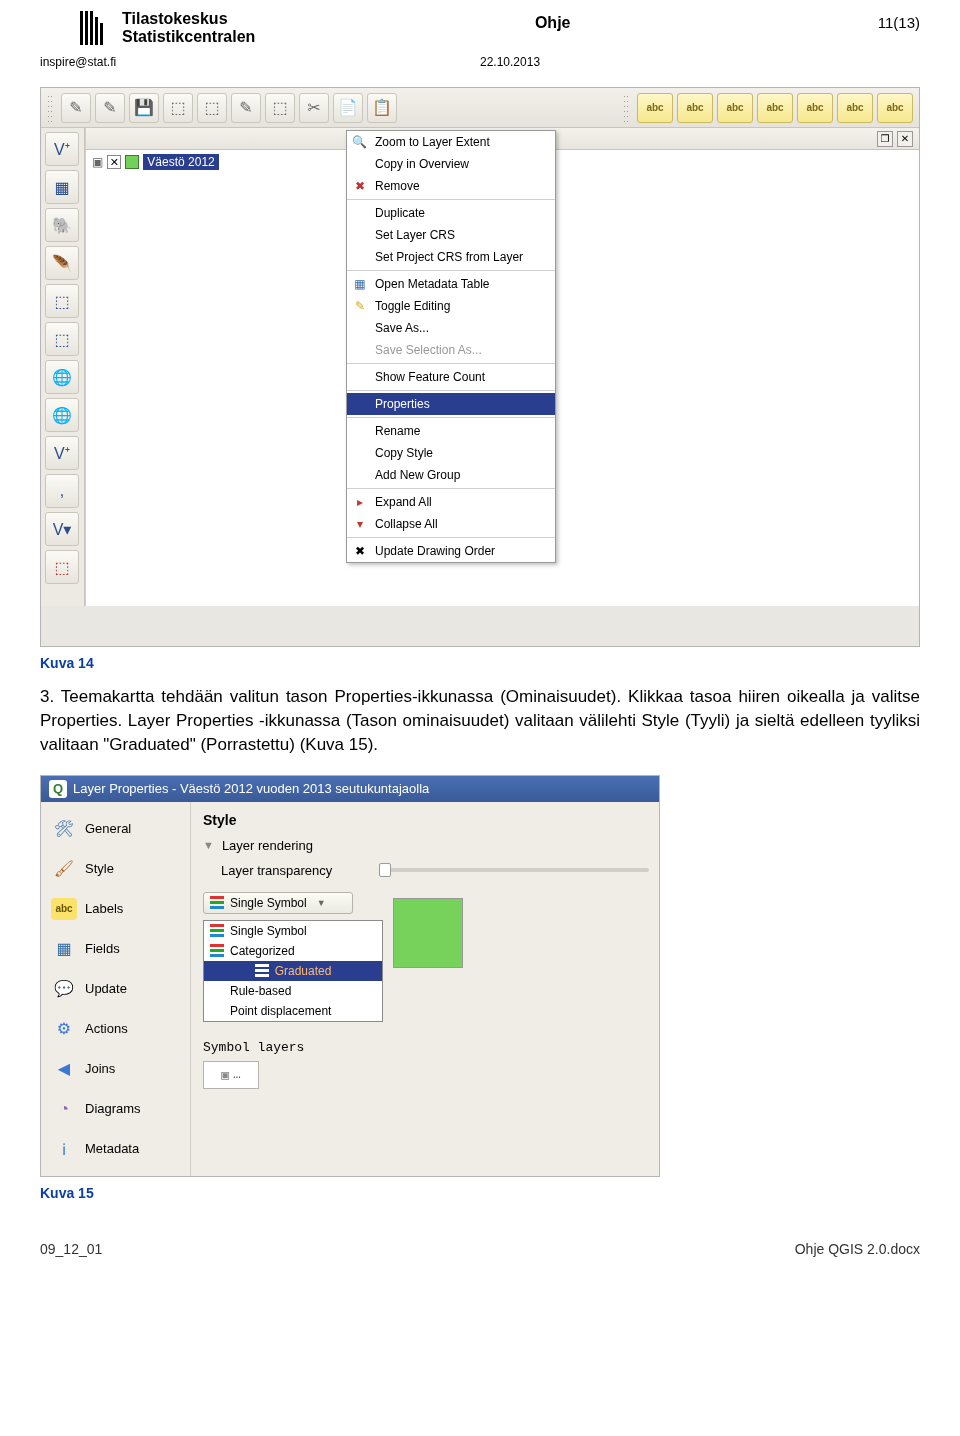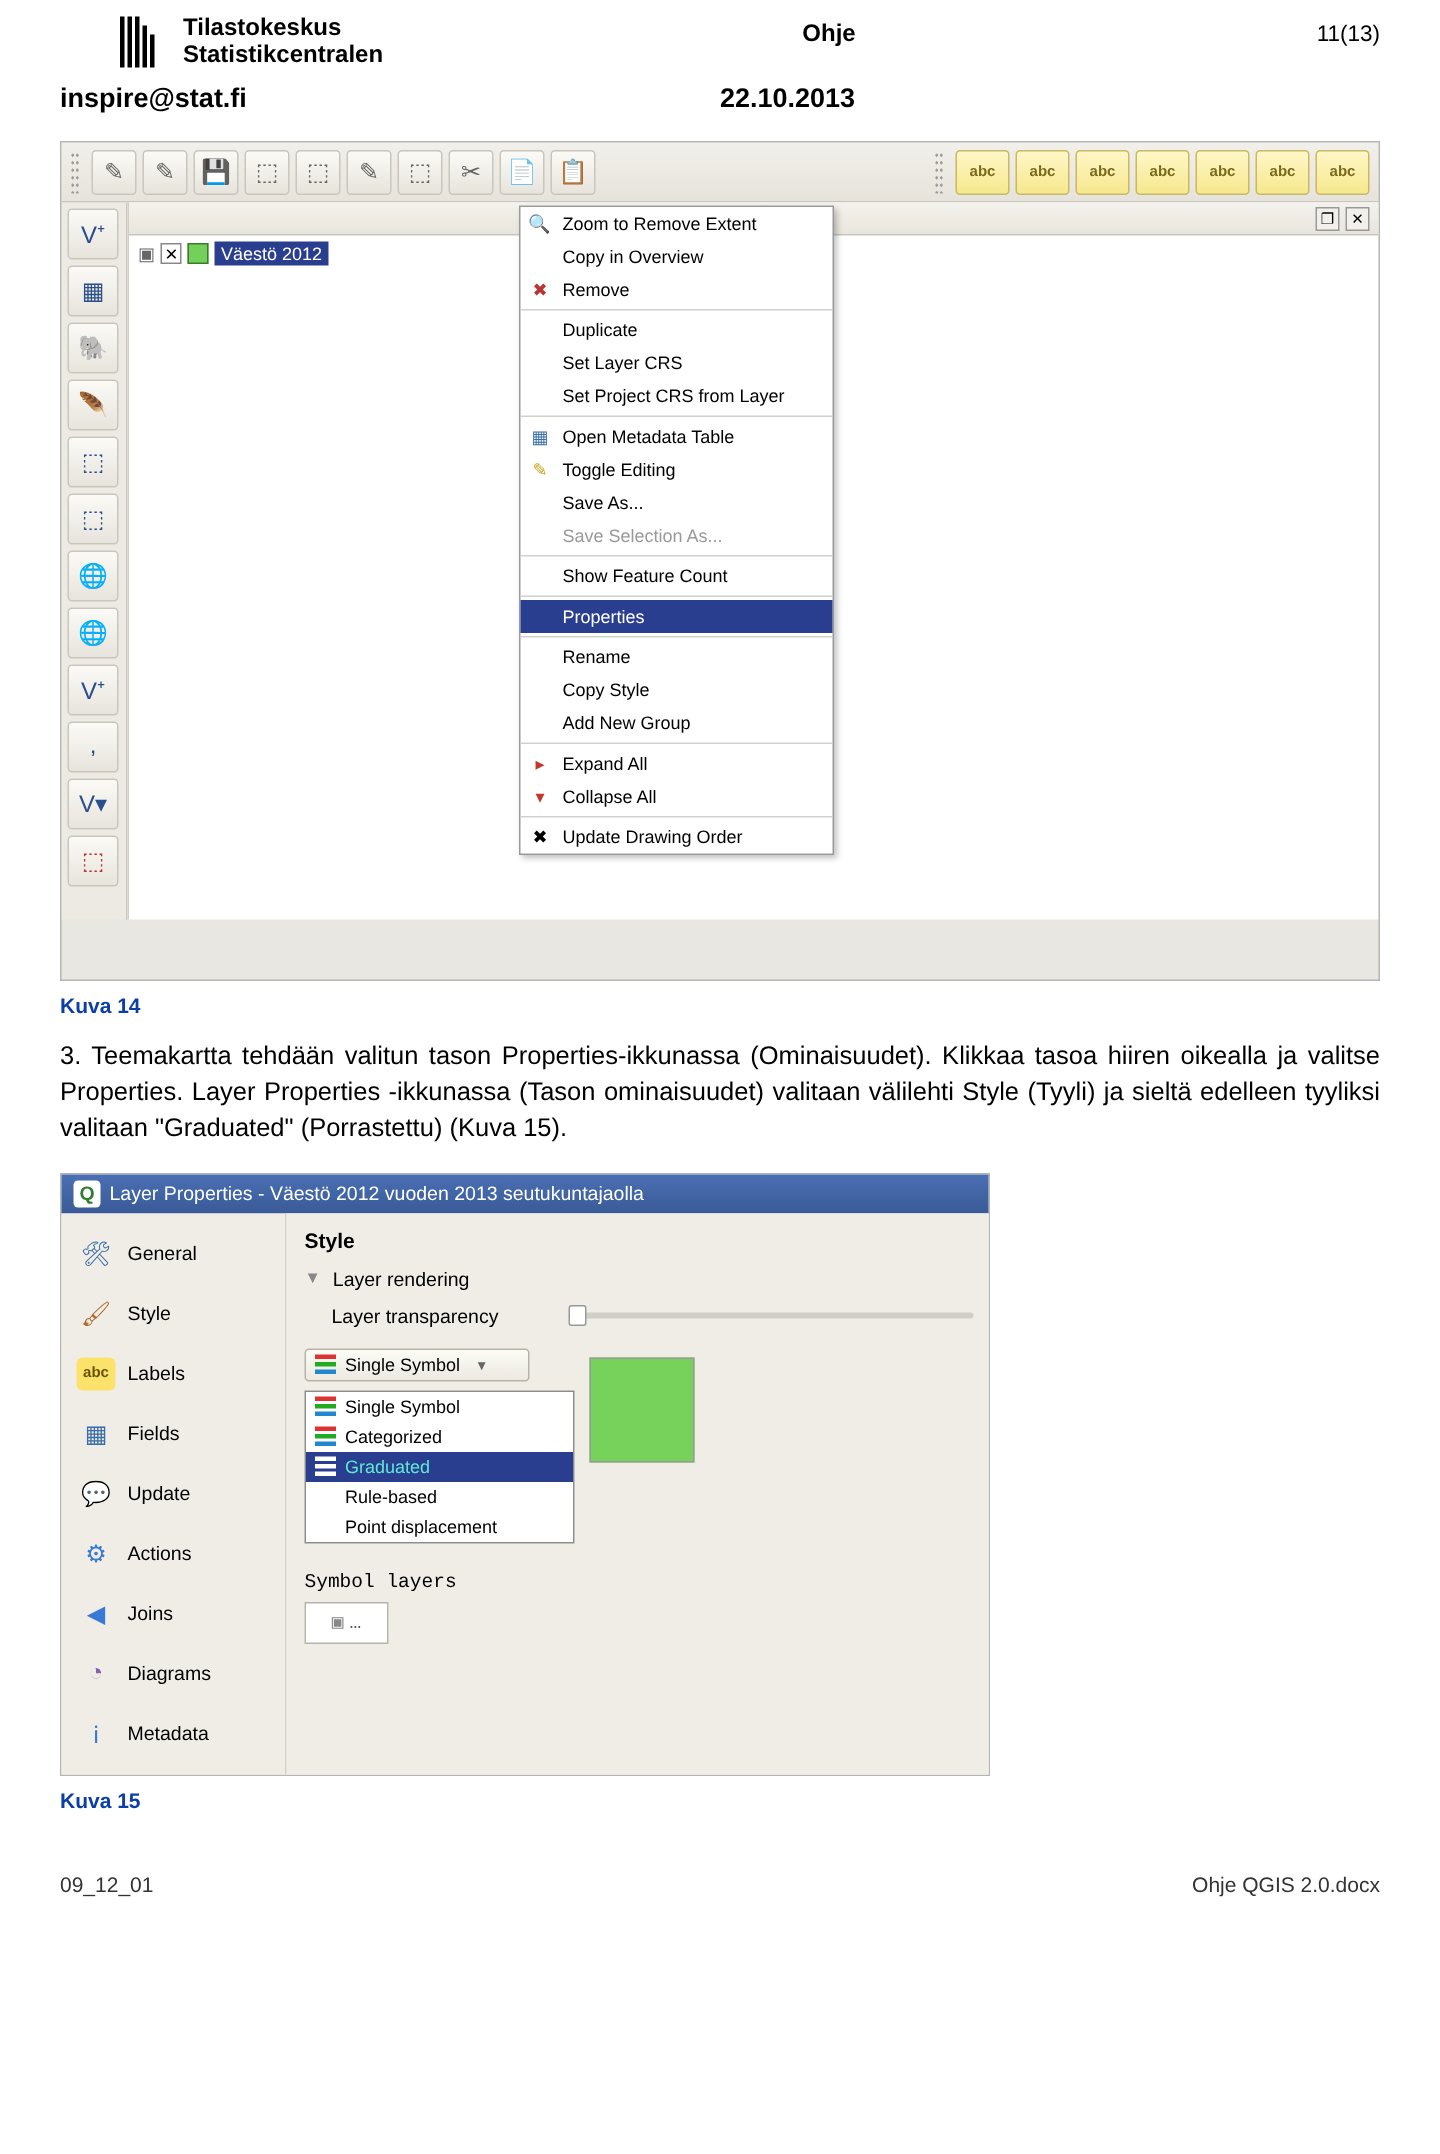--- a/index.html
+++ b/index.html
@@ -49,22 +49,21 @@
   }
   .header-right {
     text-align: right;
     font-size: 15px;
     padding-top: 4px;
     min-width: 70px;
   }
   .subheader {
     display: flex;
     margin: 10px 0 18px 0;
-    font-size: 18px;
-    font-weight: bold;
+    font-size: 12px;
   }
   .subheader .left { flex: 0 0 50%; }
   .subheader .mid { flex: 0 0 50%; text-align: left; }
 
   
   .screenshot1 {
     border: 1px solid #b5b5b5;
     background: #e9e7e2;
     width: 100%;
     height: 560px;
@@ -284,21 +283,21 @@
 
   .dropdown-open {
     position:relative;
     margin-top:6px;margin-bottom:14px;
     width:180px;
   }
   .dd-list {
     border:1px solid #8b8b8b;background:#fff;font-size:12px;
   }
   .dd-item { padding:3px 6px 3px 6px;display:flex;align-items:center;gap:6px; }
-  .dd-item.sel { background:#2a3e8f;color:#5eead4; }
+  .dd-item.sel { background:#2a3e8f;color:#fdba74;justify-content:center; }
 
   .swatch-big {
     position:absolute;left:190px;top:6px;
     width:70px;height:70px;background:#77d25c;border:1px solid #999;
   }
 
   .symlayers { font-size:13px;margin-top:18px;font-family:Liberation Mono, monospace; }
   .sl-box {
     border:1px solid #b6b3aa;background:#fff;
     width:56px;height:28px;margin-top:6px;
@@ -387,21 +386,21 @@
           </div>
         </div>
         <div class="layer-row">
           <span style="color:#666;">▣</span>
           <span class="layer-chk">✕</span>
           <span class="layer-swatch"></span>
           <span class="layer-name">Väestö 2012</span>
         </div>
 
         <div class="context-menu" id="ctxmenu">
-            <div class="cm-item"><span class="cm-icon">🔍</span><span>Zoom to Remove Extent</span></div>
+            <div class="cm-item"><span class="cm-icon">🔍</span><span>Zoom to Layer Extent</span></div>
             <div class="cm-item"><span class="cm-icon"></span><span>Copy in Overview</span></div>
             <div class="cm-item"><span class="cm-icon" style="color: rgb(187, 51, 51);">✖</span><span>Remove</span></div>
             <div class="cm-sep"></div>
             <div class="cm-item"><span class="cm-icon"></span><span>Duplicate</span></div>
             <div class="cm-item"><span class="cm-icon"></span><span>Set Layer CRS</span></div>
             <div class="cm-item"><span class="cm-icon"></span><span>Set Project CRS from Layer</span></div>
             <div class="cm-sep"></div>
             <div class="cm-item"><span class="cm-icon" style="color: rgb(58, 110, 168);">▦</span><span>Open Metadata Table</span></div>
             <div class="cm-item"><span class="cm-icon" style="color: rgb(202, 166, 24);">✎</span><span>Toggle Editing</span></div>
             <div class="cm-item"><span class="cm-icon"></span><span>Save As...</span></div>

